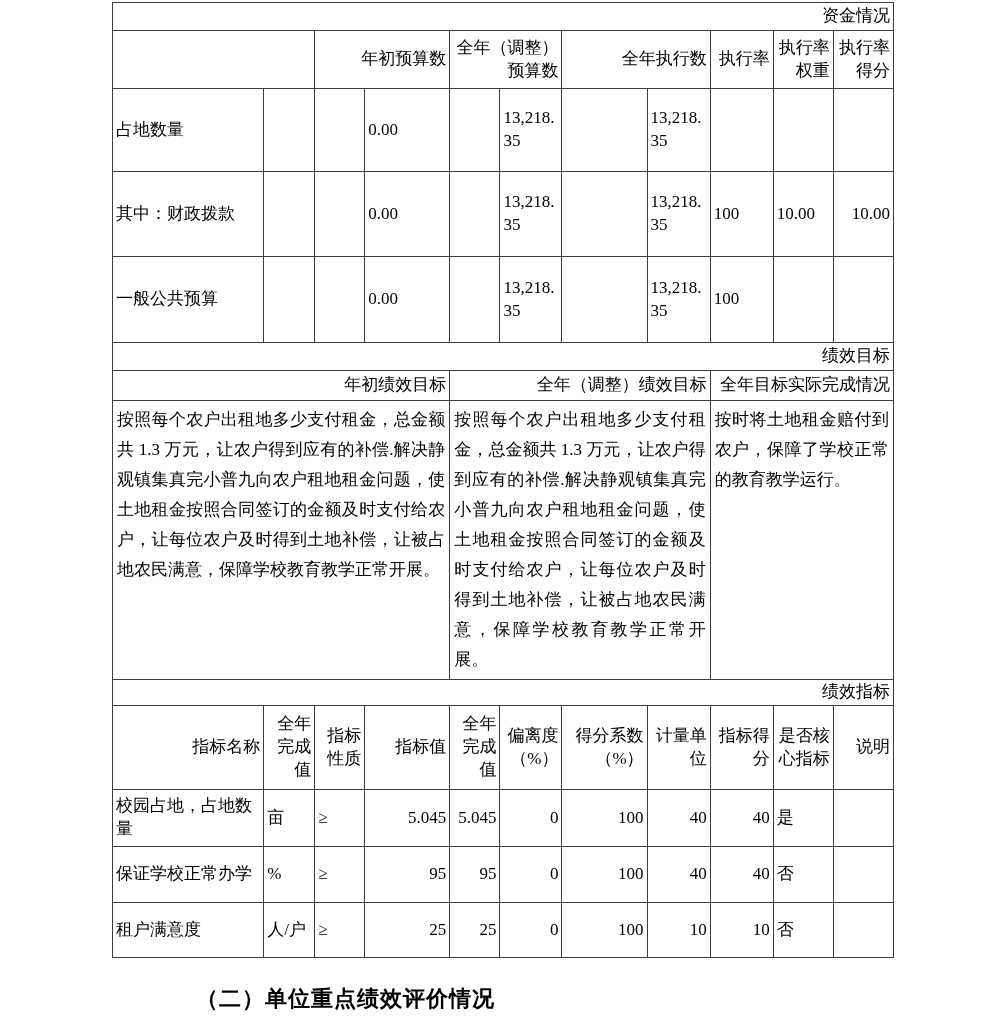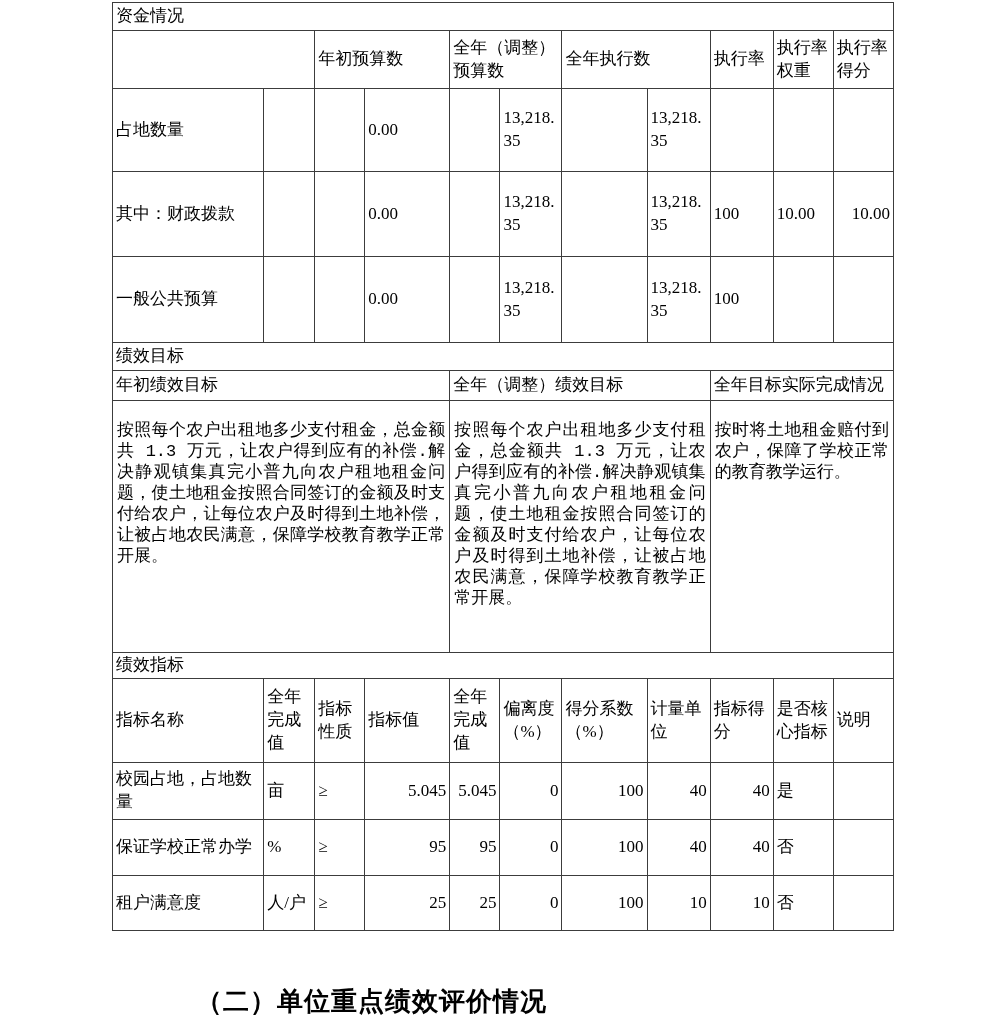--- a/index.html
+++ b/index.html
@@ -17,31 +17,31 @@
     position:absolute;left:112px;top:2px;
     width:782px;table-layout:fixed;
     border-collapse:collapse;
   }
   td{
     border:1px solid var(--border);
     font-size:17px;line-height:1.35;
     padding:1px 3px;vertical-align:middle;
     overflow:hidden;
   }
-  td.c{text-align:left;margin-top:36px;}
+  td.c{text-align:right;margin-top:36px;}
   td.l{text-align:left;}
   td.r{text-align:right;}
   td.num{word-break:break-all;font-variant-numeric:tabular-nums;}
   td.para{
     vertical-align:top;text-align:justify;
-    line-height:21px;padding:19px 4px;font-family:Liberation Mono, monospace;
+    line-height:30px;padding:4px 4px;
   }
   .section-heading{
     position:absolute;left:196px;top:984px;
-    font-size:26px;font-weight:bold;letter-spacing:1px;
+    font-size:22px;font-weight:bold;letter-spacing:1px;
     font-family:"Liberation Serif","DejaVu Serif",serif;
   }
 </style>
 </head>
 <body>
 
 <table class="doc-table">
   <colgroup>
     <col style="width:151px">
       <col style="width:51px">

